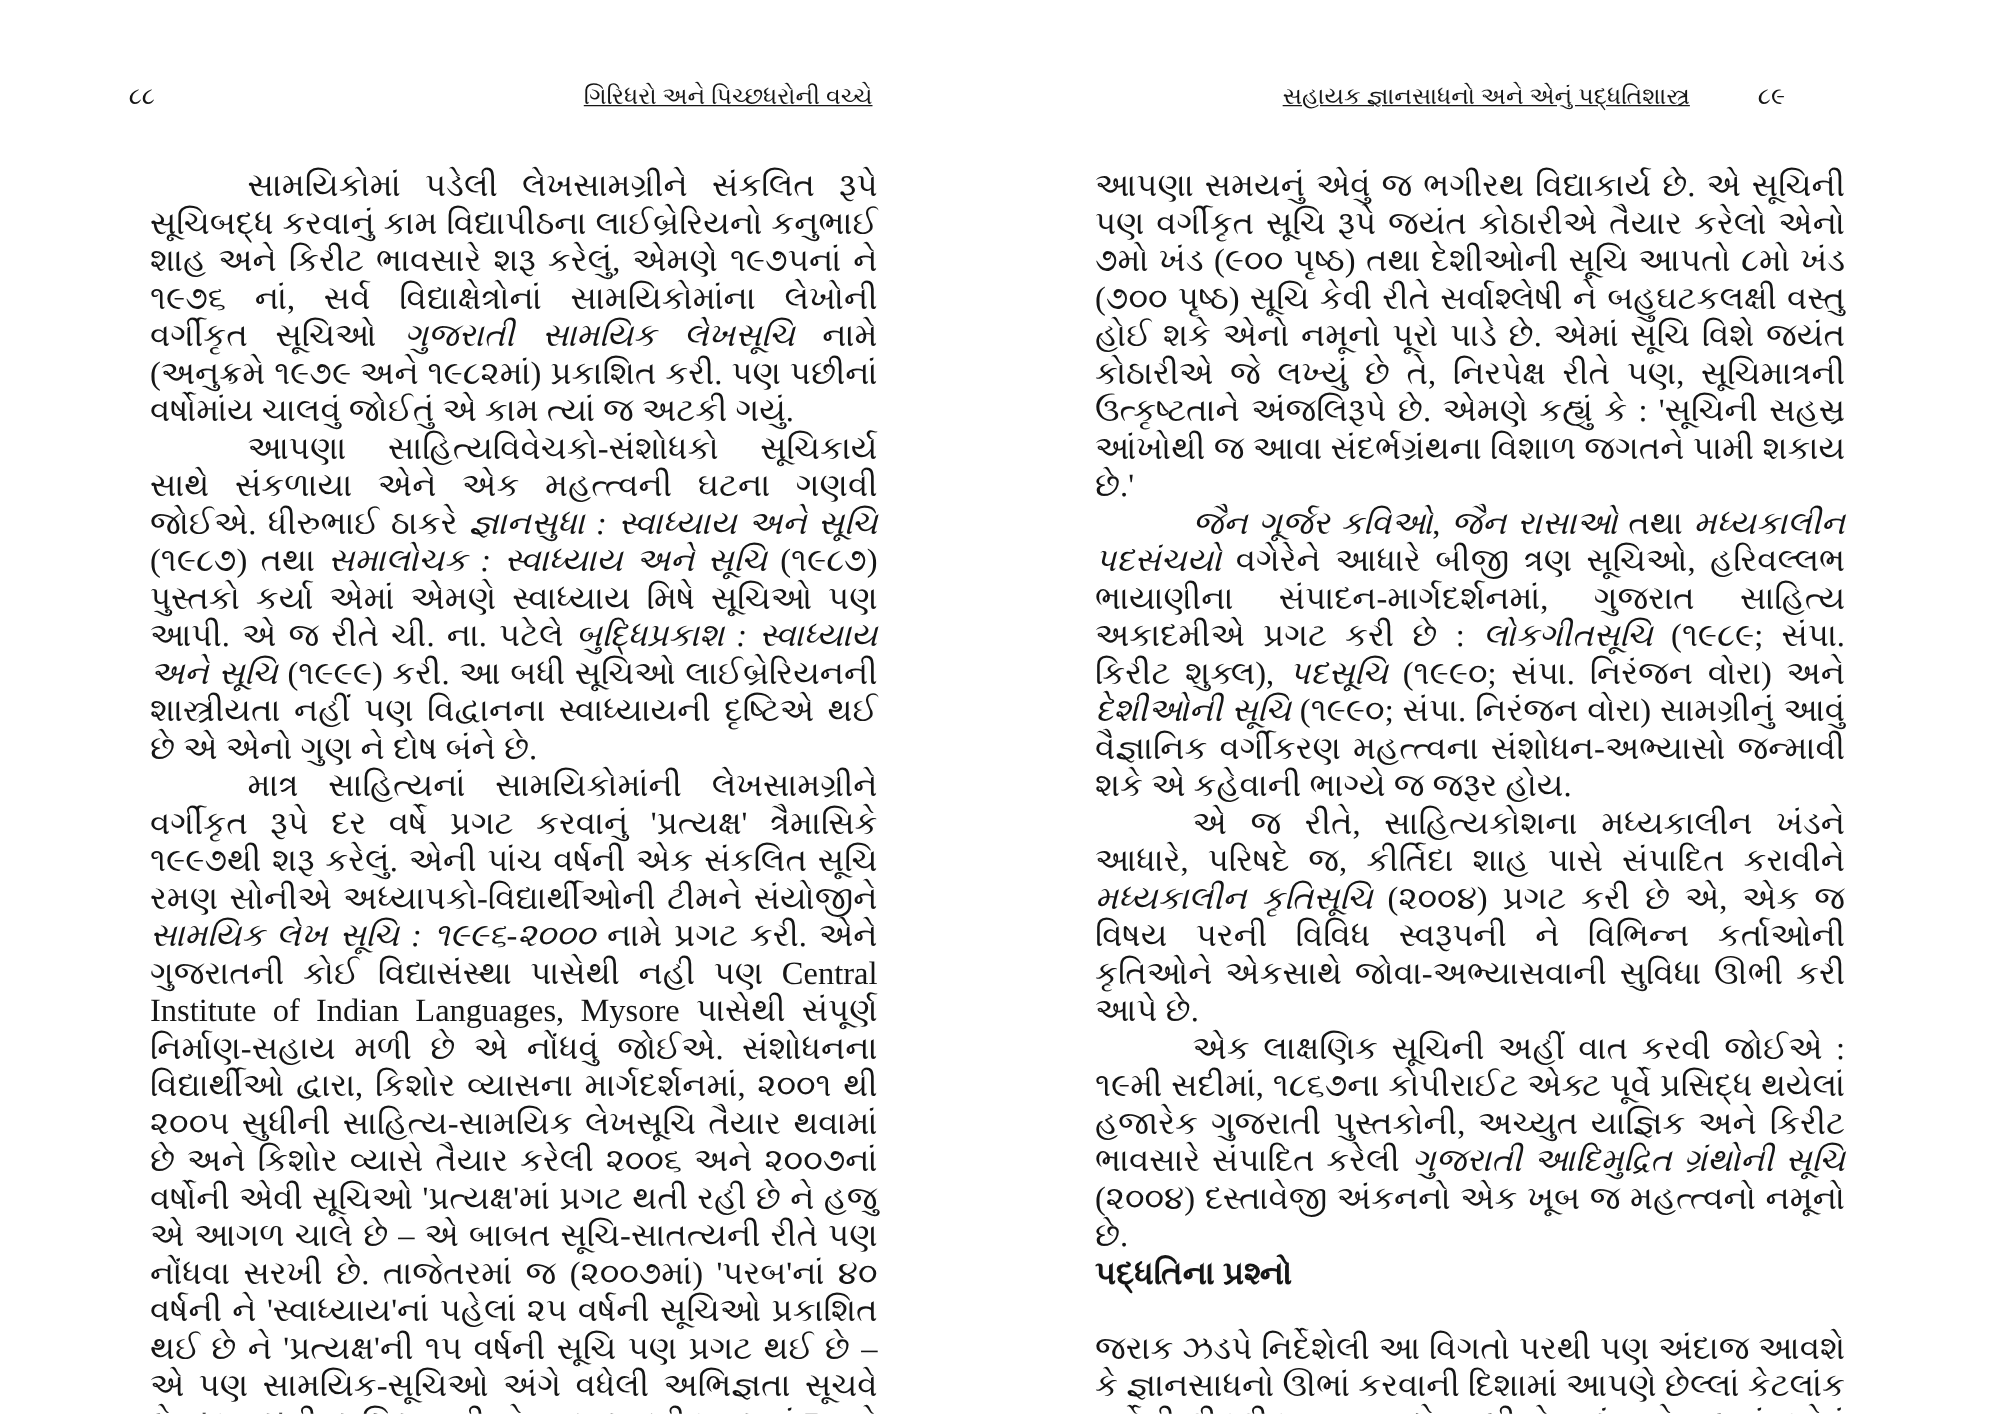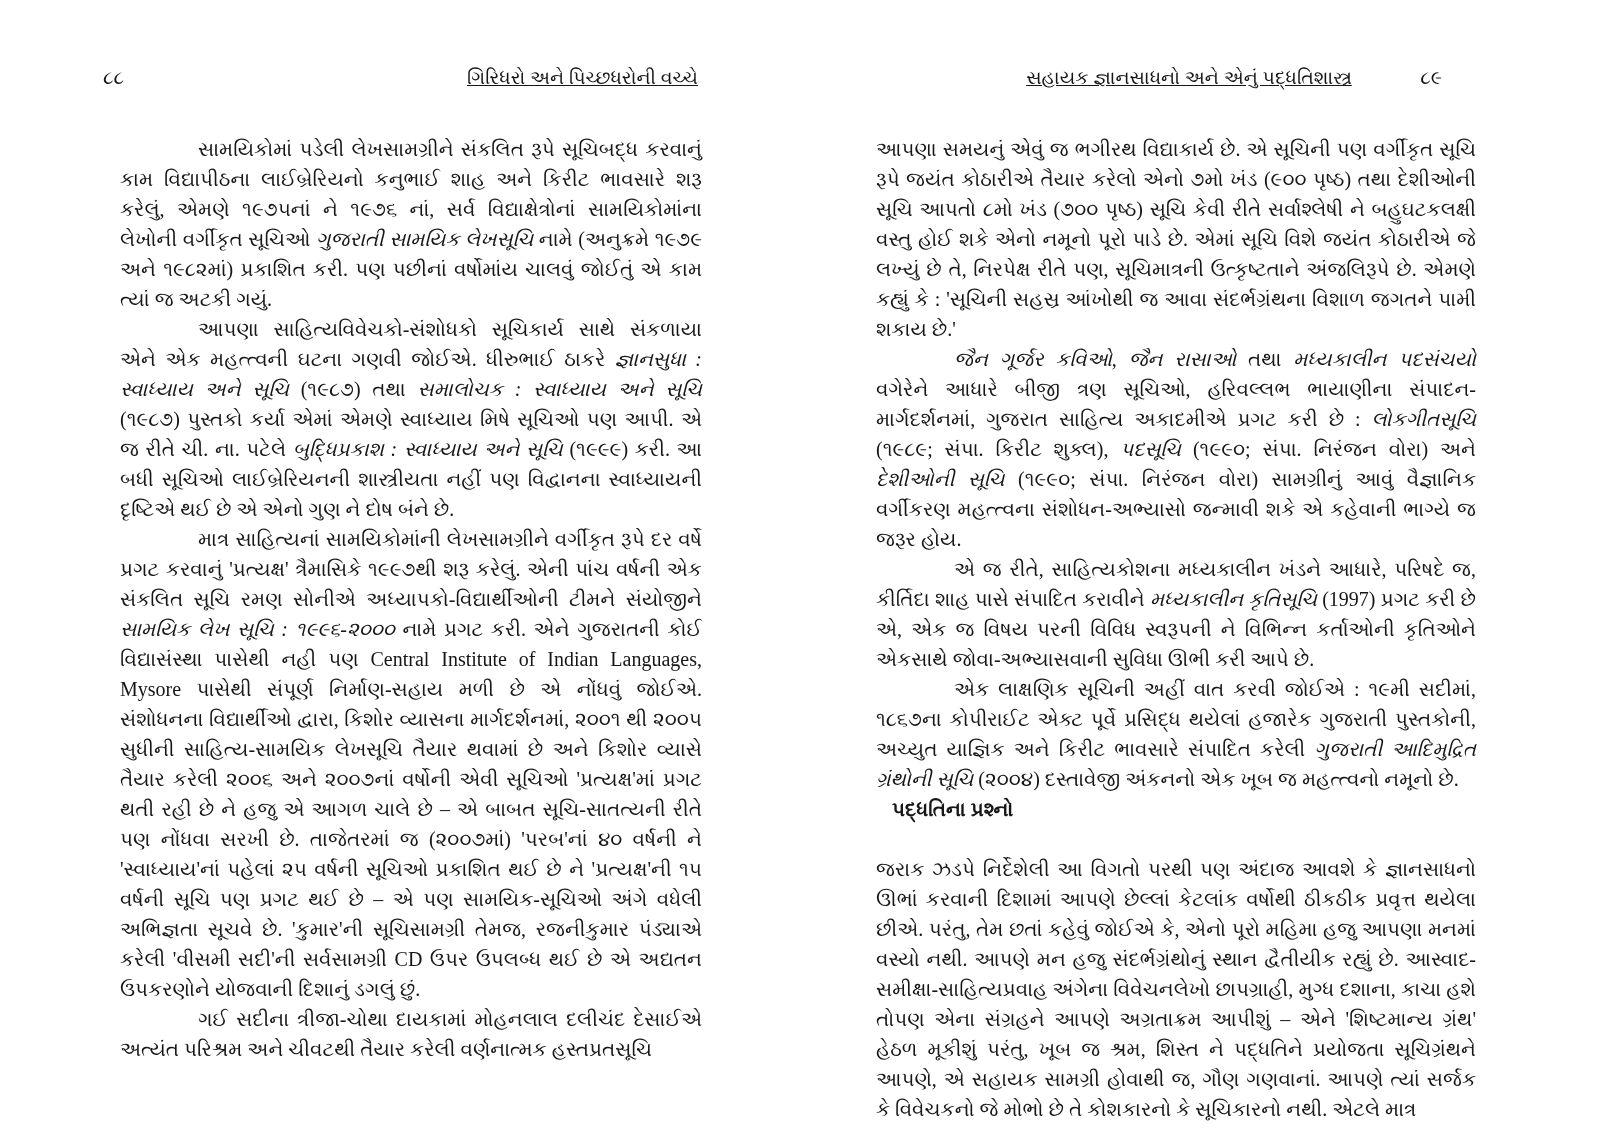--- a/index.html
+++ b/index.html
@@ -35,45 +35,45 @@
     font-size: 19px;
     line-height: 40px;
     white-space: nowrap;
   }
   .running-header .pagenum {
     position: absolute;
     top: 0;
     text-align: right;
   }
   .pagenum.outer-left  { left: -17px; }
-  .pagenum.outer-right { right: 34px; }
+  .pagenum.outer-right { right: 48px; }
   .head-title { display: block; text-decoration: underline; }
   .head-title.align-spine-left  { text-align: right; padding-right: 4px; }
   .head-title.align-spine-right { text-align: center;  padding-left: 26px; }
 
   .page-body {
     text-align: justify;
   }
   .para {
     margin: 0;
-    font-size: 20px;
+    font-size: 26px;
     line-height: 30px;
     text-align: justify;
   }
   .para.indent { text-indent: 78px; }
   .para.heading {
     font-weight: bold;
     text-align: left;
     text-indent: 0;
   }
   .para.spacer {
     height: 30px;
   }
   .it { font-style: italic; }
-  .b  { font-weight: bold; margin-left: 16px; }
+  .b  { font-weight: bold; }
 </style>
 </head>
 <body>
 
 <div class="spread">
 
   <div class="page page-left">
     <div class="running-header">
       <span class="pagenum outer-left">૮૮</span>
       <span class="head-title align-spine-left">ગિરિધરો અને પિચ્છધરોની વચ્ચે</span>
@@ -87,21 +87,21 @@
   </div>
 
   <div class="page page-right">
     <div class="running-header">
       <span class="head-title align-spine-right">સહાયક જ્ઞાનસાધનો અને એનું પદ્ધતિશાસ્ત્ર</span>
       <span class="pagenum outer-right">૮૯</span>
     </div>
     <div class="page-body" id="right-body">
         <p class="para"><span>આપણા સમયનું એવું જ ભગીરથ વિદ્યાકાર્ય છે. એ સૂચિની પણ વર્ગીકૃત સૂચિ રૂપે જયંત કોઠારીએ તૈયાર કરેલો એનો ૭મો ખંડ (૯૦૦ પૃષ્ઠ) તથા દેશીઓની સૂચિ આપતો ૮મો ખંડ (૭૦૦ પૃષ્ઠ) સૂચિ કેવી રીતે સર્વાશ્લેષી ને બહુઘટકલક્ષી વસ્તુ હોઈ શકે એનો નમૂનો પૂરો પાડે છે. એમાં સૂચિ વિશે જયંત કોઠારીએ જે લખ્યું છે તે, નિરપેક્ષ રીતે પણ, સૂચિમાત્રની ઉત્કૃષ્ટતાને અંજલિરૂપે છે. એમણે કહ્યું  કે : 'સૂચિની સહસ્ર આંખોથી જ આવા સંદર્ભગ્રંથના વિશાળ જગતને પામી શકાય છે.'</span></p>
         <p class="para indent"><span class="it">જૈન ગૂર્જર કવિઓ</span><span>, </span><span class="it">જૈન રાસાઓ</span><span> તથા </span><span class="it">મધ્યકાલીન પદસંચયો</span><span> વગેરેને આધારે બીજી ત્રણ સૂચિઓ, હરિવલ્લભ ભાયાણીના સંપાદન-માર્ગદર્શનમાં, ગુજરાત સાહિત્ય અકાદમીએ પ્રગટ કરી છે : </span><span class="it">લોકગીતસૂચિ</span><span> (૧૯૮૯; સંપા. કિરીટ શુક્લ), </span><span class="it">પદસૂચિ</span><span> (૧૯૯૦; સંપા. નિરંજન વોરા) અને </span><span class="it">દેશીઓની સૂચિ</span><span> (૧૯૯૦; સંપા. નિરંજન વોરા) સામગ્રીનું આવું વૈજ્ઞાનિક વર્ગીકરણ મહત્ત્વના સંશોધન-અભ્યાસો જન્માવી શકે એ કહેવાની ભાગ્યે જ જરૂર હોય.</span></p>
-        <p class="para indent"><span>એ જ રીતે, સાહિત્યકોશના મધ્યકાલીન ખંડને આધારે, પરિષદે જ, કીર્તિદા શાહ પાસે સંપાદિત કરાવીને </span><span class="it">મધ્યકાલીન કૃતિસૂચિ</span><span> (1997) પ્રગટ કરી છે એ, એક જ વિષય પરની વિવિધ સ્વરૂપની ને વિભિન્ન કર્તાઓની કૃતિઓને એકસાથે જોવા-અભ્યાસવાની સુવિધા ઊભી કરી આપે છે.</span></p>
+        <p class="para indent"><span>એ જ રીતે, સાહિત્યકોશના મધ્યકાલીન ખંડને આધારે, પરિષદે જ, કીર્તિદા શાહ પાસે સંપાદિત કરાવીને </span><span class="it">મધ્યકાલીન કૃતિસૂચિ</span><span> (૨૦૦૪) પ્રગટ કરી છે એ, એક જ વિષય પરની વિવિધ સ્વરૂપની ને વિભિન્ન કર્તાઓની કૃતિઓને એકસાથે જોવા-અભ્યાસવાની સુવિધા ઊભી કરી આપે છે.</span></p>
         <p class="para indent"><span>એક લાક્ષણિક સૂચિની અહીં વાત કરવી જોઈએ : ૧૯મી સદીમાં, ૧૮૬૭ના કોપીરાઈટ એક્ટ પૂર્વે પ્રસિદ્ધ થયેલાં હજારેક ગુજરાતી પુસ્તકોની, અચ્યુત યાજ્ઞિક અને કિરીટ ભાવસારે સંપાદિત કરેલી </span><span class="it">ગુજરાતી આદિમુદ્રિત ગ્રંથોની સૂચિ</span><span> (૨૦૦૪) દસ્તાવેજી અંકનનો એક ખૂબ જ મહત્ત્વનો નમૂનો છે.</span></p>
         <p class="para heading"><span class="b">પદ્ધતિના પ્રશ્નો</span></p>
         <p class="para spacer"></p>
         <p class="para"><span>જરાક ઝડપે નિર્દેશેલી આ વિગતો પરથી પણ અંદાજ આવશે કે જ્ઞાનસાધનો ઊભાં કરવાની દિશામાં આપણે છેલ્લાં કેટલાંક વર્ષોથી ઠીકઠીક પ્રવૃત્ત થયેલા છીએ. પરંતુ, તેમ છતાં કહેવું જોઈએ કે, એનો પૂરો મહિમા હજુ આપણા મનમાં વસ્યો નથી. આપણે મન હજુ સંદર્ભગ્રંથોનું સ્થાન દ્વૈતીયીક રહ્યું છે. આસ્વાદ-સમીક્ષા-સાહિત્યપ્રવાહ અંગેના વિવેચનલેખો છાપગ્રાહી, મુગ્ધ દશાના, કાચા હશે તોપણ એના સંગ્રહને આપણે અગ્રતાક્રમ આપીશું – એને 'શિષ્ટમાન્ય ગ્રંથ' હેઠળ મૂકીશું પરંતુ, ખૂબ જ શ્રમ, શિસ્ત ને પદ્ધતિને પ્રયોજતા સૂચિગ્રંથને આપણે, એ સહાયક સામગ્રી હોવાથી જ, ગૌણ ગણવાનાં. આપણે ત્યાં સર્જક કે વિવેચકનો જે મોભો છે તે કોશકારનો કે સૂચિકારનો નથી. એટલે માત્ર</span></p>
       </div>
   </div>
 
 </div>
 
 </body></html>

